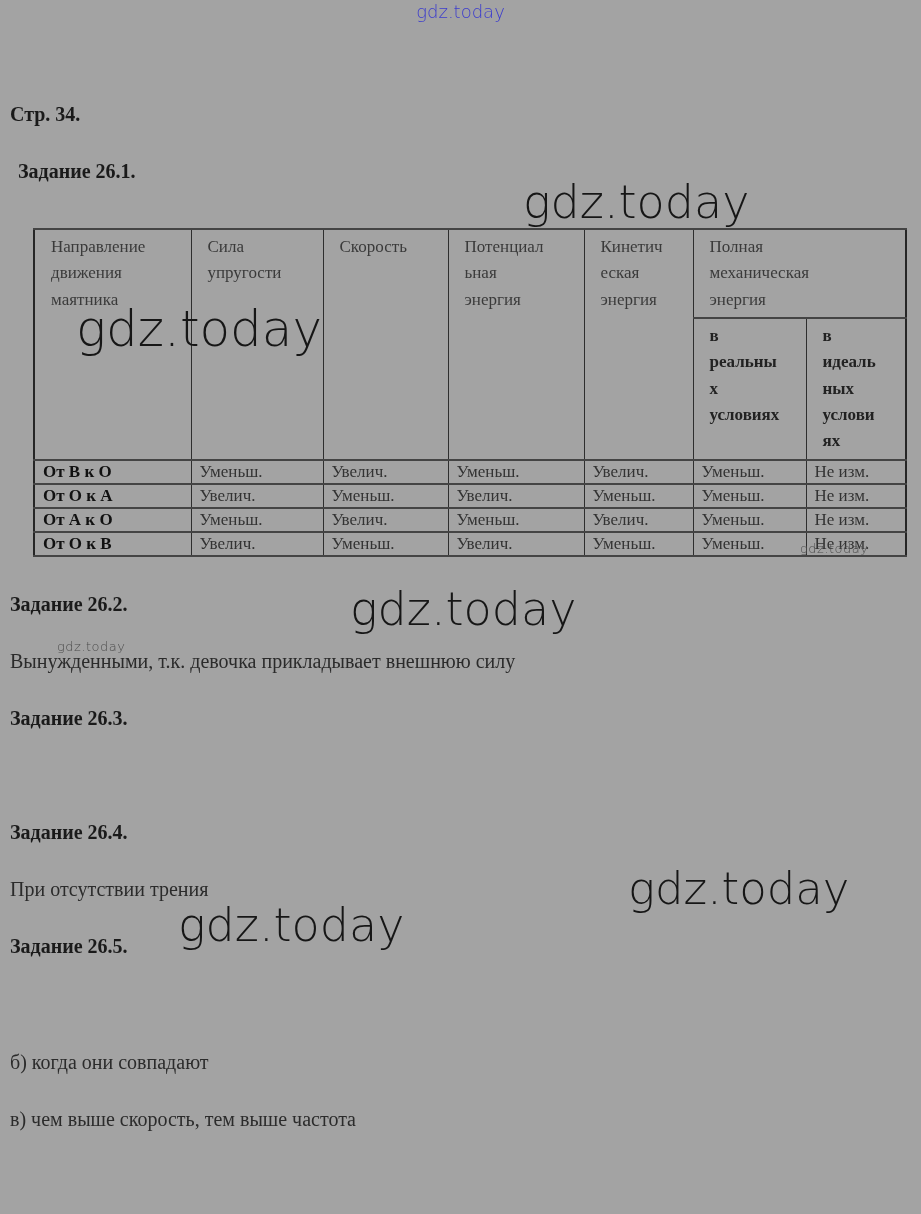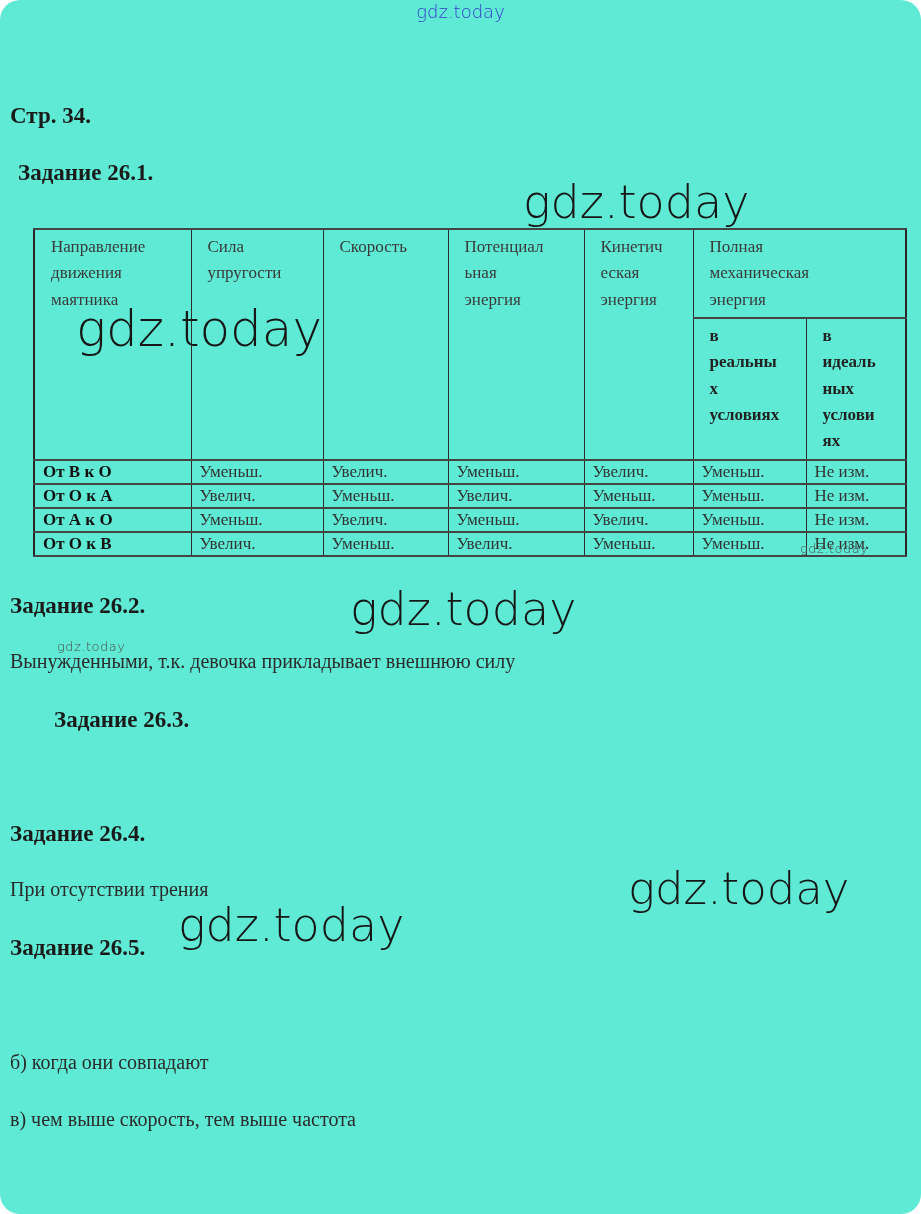--- a/index.html
+++ b/index.html
@@ -1,29 +1,28 @@
 <!DOCTYPE html>
 <html><head>
 <meta charset="utf-8">
 <style>
   html, body { margin: 0; padding: 0; }
   body { background: #ffffff; }
   .page {
     position: relative;
     width: 921px;
     height: 1214px;
-    background: #5eead4;
+    background: #a3a3a3;
     overflow: hidden;
     font-family: "Liberation Serif", "DejaVu Serif", serif;
-    border-radius: 20px;
   }
   .heading {
     position: absolute;
     left: 10px;
-    font-size: 23px;
+    font-size: 20px;
     font-weight: bold;
     color: #1a1a1a;
     white-space: nowrap;
   }
   .body-text {
     position: absolute;
     left: 10px;
     font-size: 20px;
     color: #2b2b2b;
     white-space: nowrap;
@@ -191,21 +190,21 @@
 
   <div class="wm" style="left:76px; top:304px; font-size:50px;">gdz.today</div>
 
   <div class="wm wm-sm" style="left:800px; top:542px;">gdz.today</div>
 
   <div class="heading" style="top:593px;">Задание 26.2.</div>
   <div class="wm" style="left:350px; top:586px; font-size:46px;">gdz.today</div>
   <div class="wm wm-sm" style="left:57px; top:640px;">gdz.today</div>
   <div class="body-text" style="top:650px;">Вынужденными, т.к. девочка прикладывает внешнюю силу</div>
 
-  <div class="heading" style="top:707px;margin-left:44px;">Задание 26.3.</div>
+  <div class="heading" style="top:707px;">Задание 26.3.</div>
 
   <div class="heading" style="top:821px;">Задание 26.4.</div>
   <div class="body-text" style="top:878px;">При отсутствии трения</div>
   <div class="wm" style="left:628px; top:866px; font-size:45px;">gdz.today</div>
 
   <div class="wm" style="left:178px; top:902px; font-size:46px;">gdz.today</div>
   <div class="heading" style="top:935px;">Задание 26.5.</div>
   <div class="body-text" style="top:1051px;">б) когда они совпадают</div>
   <div class="body-text" style="top:1108px;">в) чем выше скорость, тем выше частота</div>
 

